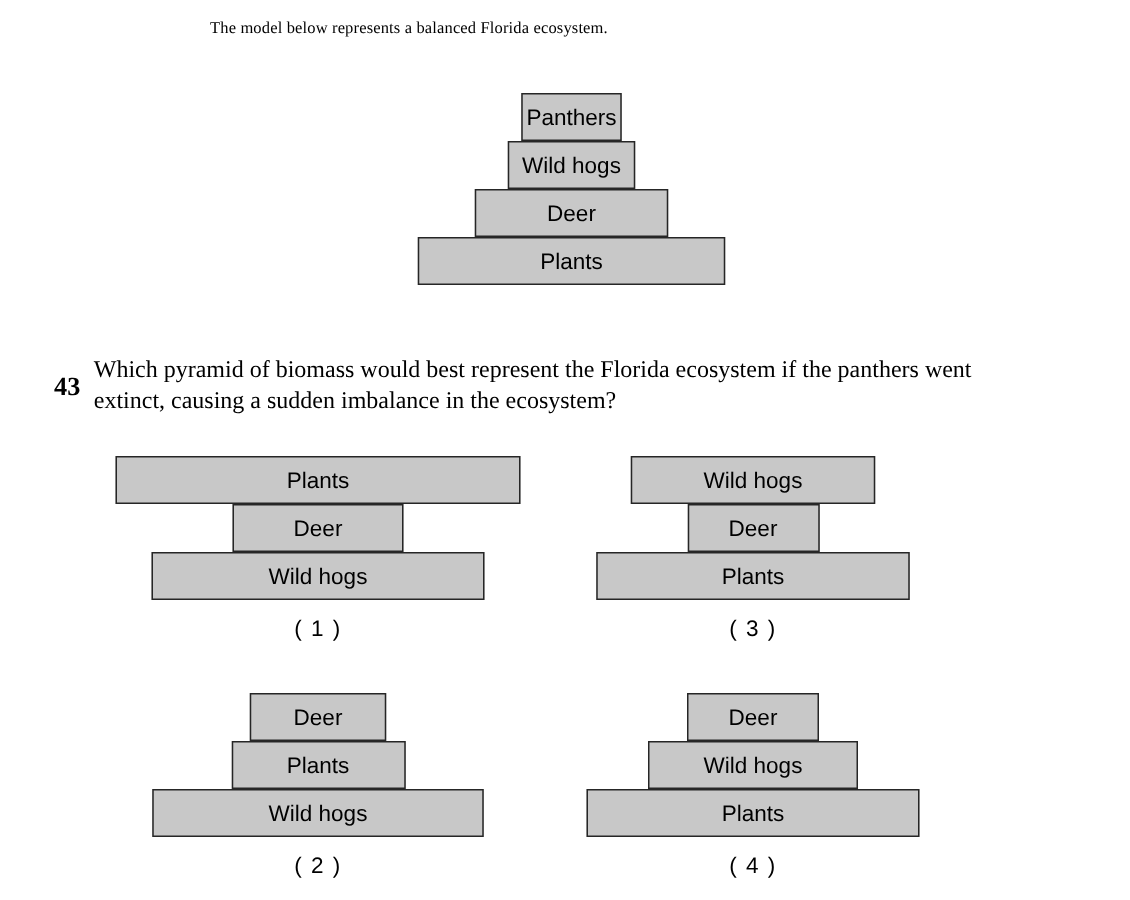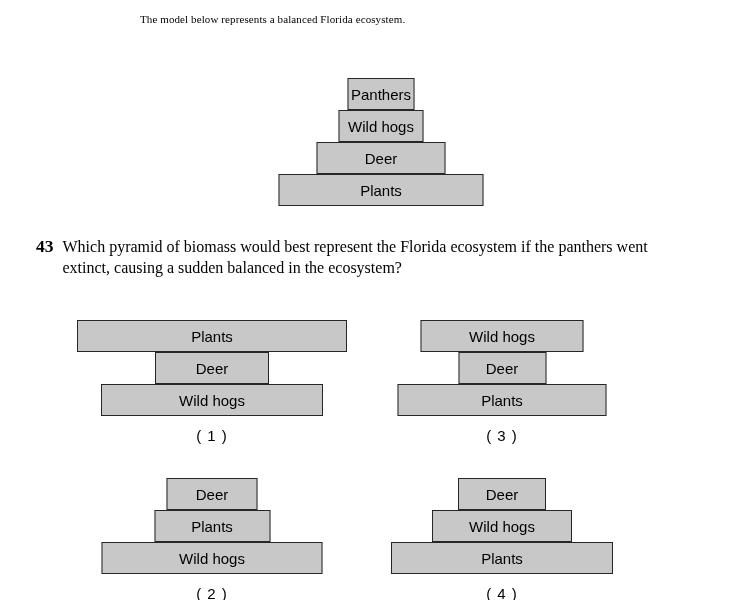--- a/index.html
+++ b/index.html
@@ -7,27 +7,27 @@
     width:753px;height:600px;position:relative;
     background:#ffffff;overflow:hidden;
     font-family:"Liberation Serif", serif;color:#000;
   }
   .intro{
     position:absolute;top:13px;left:140px;
     font-size:11px;letter-spacing:.1px;
   }
   .question{
     position:absolute;top:236px;left:36px;
-    display:flex;align-items:flex-start;gap:9px;
+    display:flex;align-items:center;gap:9px;
   }
   .q-num{font-weight:bold;font-size:17.5px;line-height:21px;}
   .q-text{font-size:16px;line-height:21px;width:632px;}
   .pyramid{
     position:absolute;transform:translateX(-50%);
-    display:flex;flex-direction:column;align-items:center;margin-top:16px;
+    display:flex;flex-direction:column;align-items:center;
   }
   .bar{
     box-sizing:border-box;height:32px;
     background:var(--bar-fill,#c8c8c8);
     border:1.5px solid var(--bar-line,#262626);
     display:flex;align-items:center;justify-content:center;
     font-family:"Liberation Sans", sans-serif;
     font-size:15px;color:#000;white-space:nowrap;
   }
   .opt-label{
@@ -43,21 +43,21 @@
 
 <div class="pyramid" style="left:381px;top:62px;">
   <div class="bar" style="width: 67px;">Panthers</div>
   <div class="bar" style="width: 85px;">Wild hogs</div>
   <div class="bar" style="width: 129px;">Deer</div>
   <div class="bar" style="width: 205px;">Plants</div>
 </div>
 
 <div class="question">
   <div class="q-num">43</div>
-  <div class="q-text">Which pyramid of biomass would best represent the Florida ecosystem if the panthers went extinct, causing a sudden balanced in the ecosystem?</div>
+  <div class="q-text">Which pyramid of biomass would best represent the Florida ecosystem if the panthers went extinct, causing a sudden imbalance in the ecosystem?</div>
 </div>
 
 <div class="pyramid" style="left:212px;top:304px;">
   <div class="bar" style="width: 270px;">Plants</div>
   <div class="bar" style="width: 114px;">Deer</div>
   <div class="bar" style="width: 222px;">Wild hogs</div>
   <div class="opt-label">( 1 )</div>
 </div>
 
 <div class="pyramid" style="left:502px;top:304px;">

